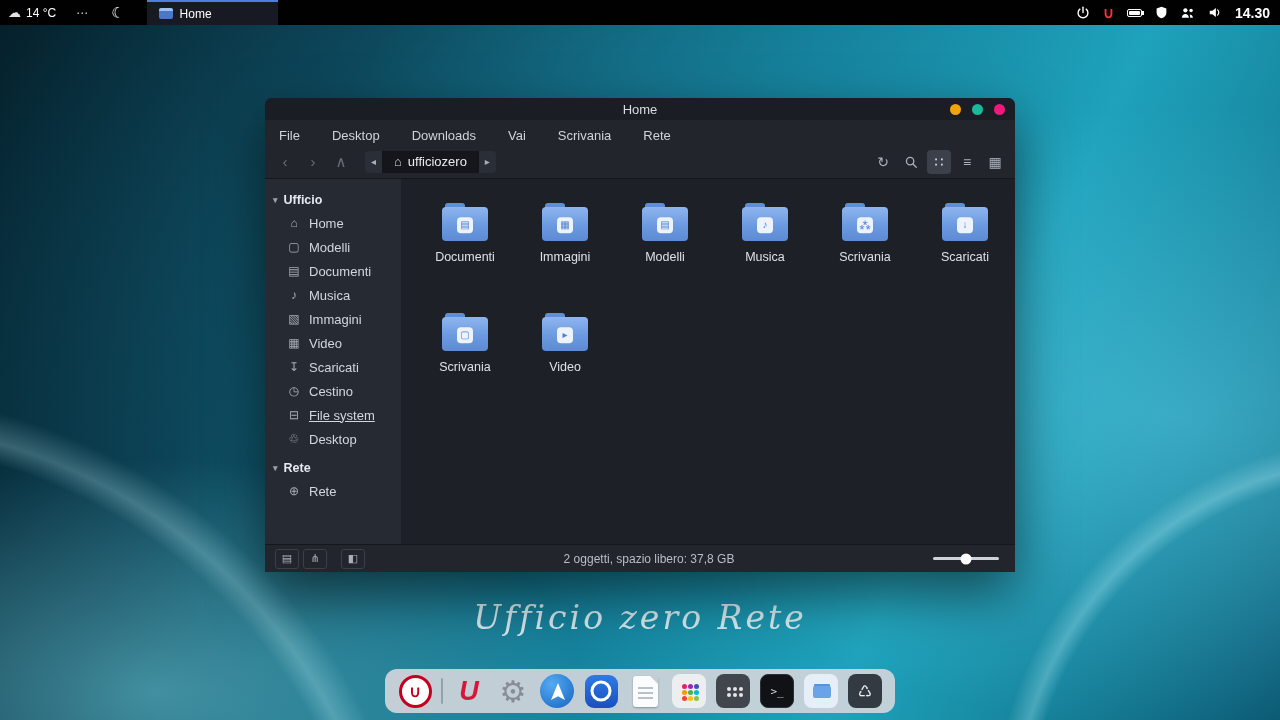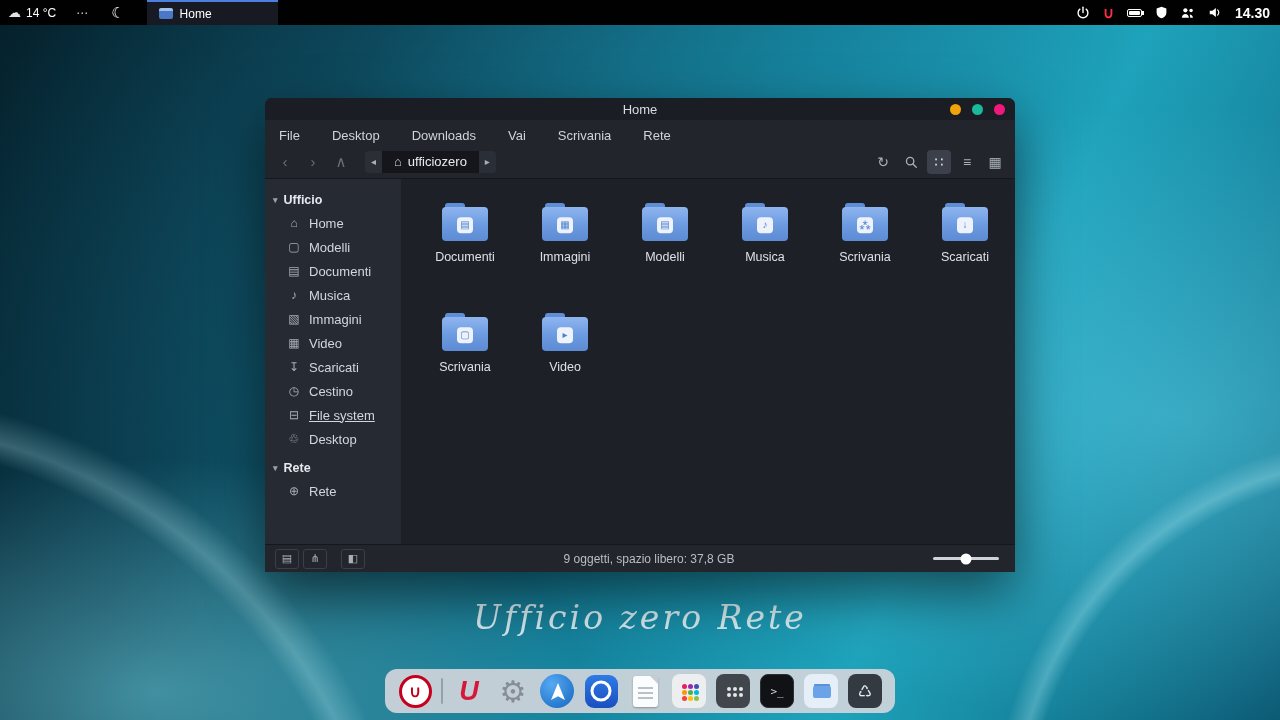--- a/index.html
+++ b/index.html
@@ -369,21 +369,21 @@
           </div>
         <div class="flabel">Video</div>
       </div>
     </div>
   </div>
 
   <div class="statusbar">
     <span class="sb-btn">▤</span>
     <span class="sb-btn">⋔</span>
     <span class="sb-btn sep">◧</span>
-    <span class="sb-text">9 oggetti, spazio libero: 37,8 GB</span>
+    <span class="sb-text">2 oggetti, spazio libero: 37,8 GB</span>
     <div class="slider">
       <span class="slider-knob"></span>
     </div>
   </div>
 </div>
 
 <div class="dock">
   <div class="di">
     <span class="di-menu">∪</span>
   </div>

